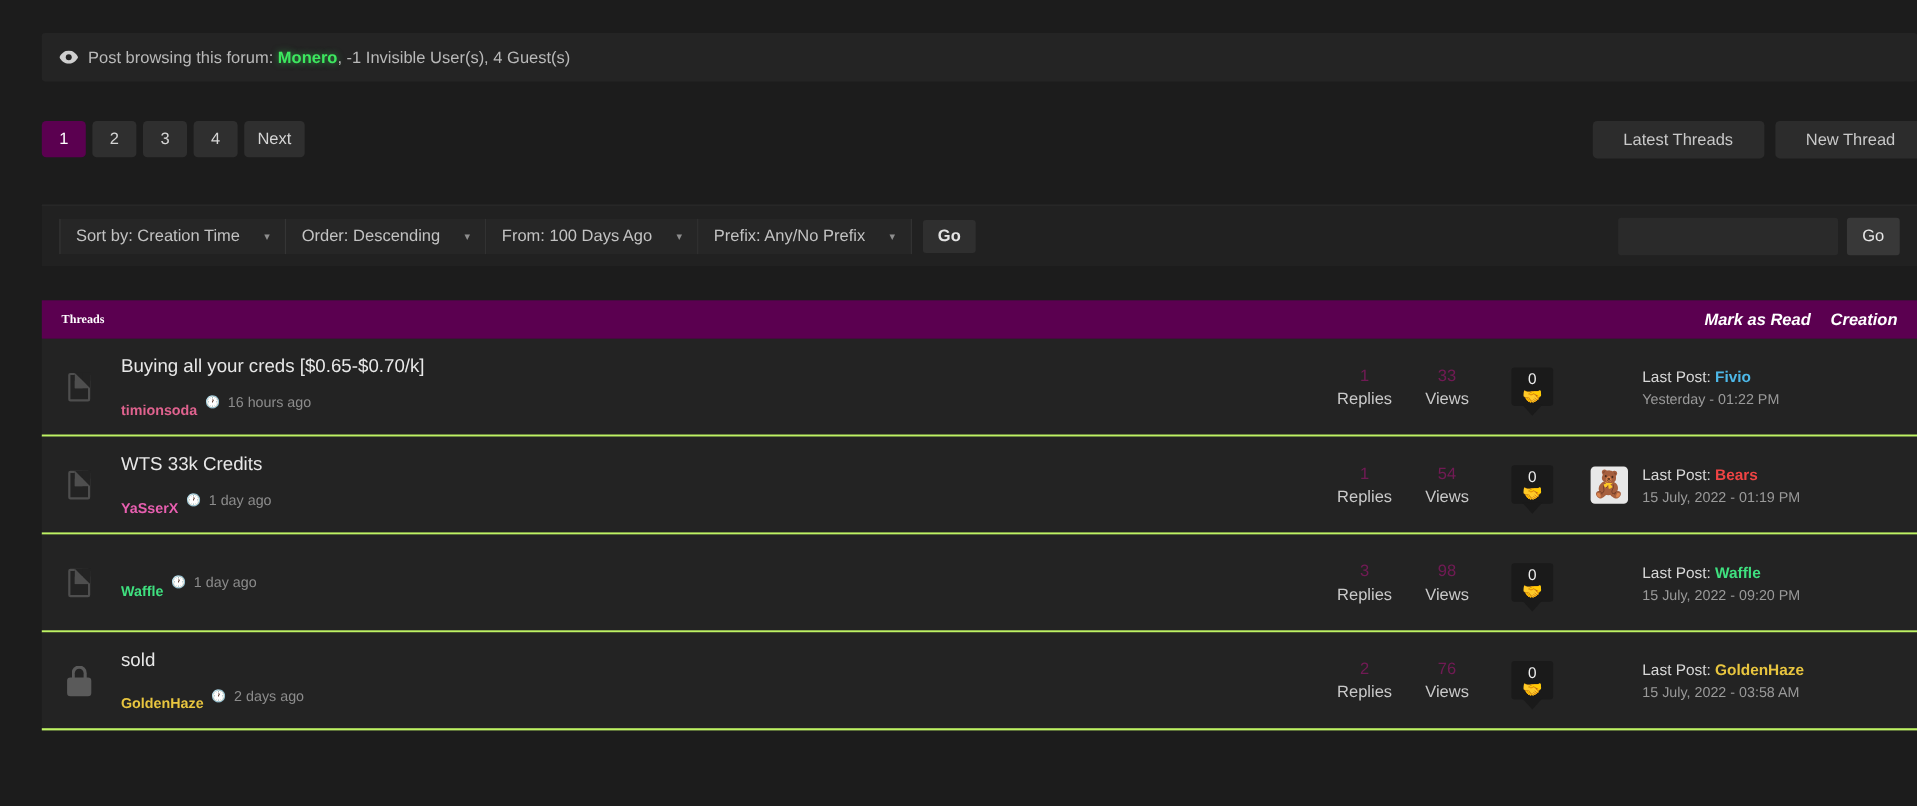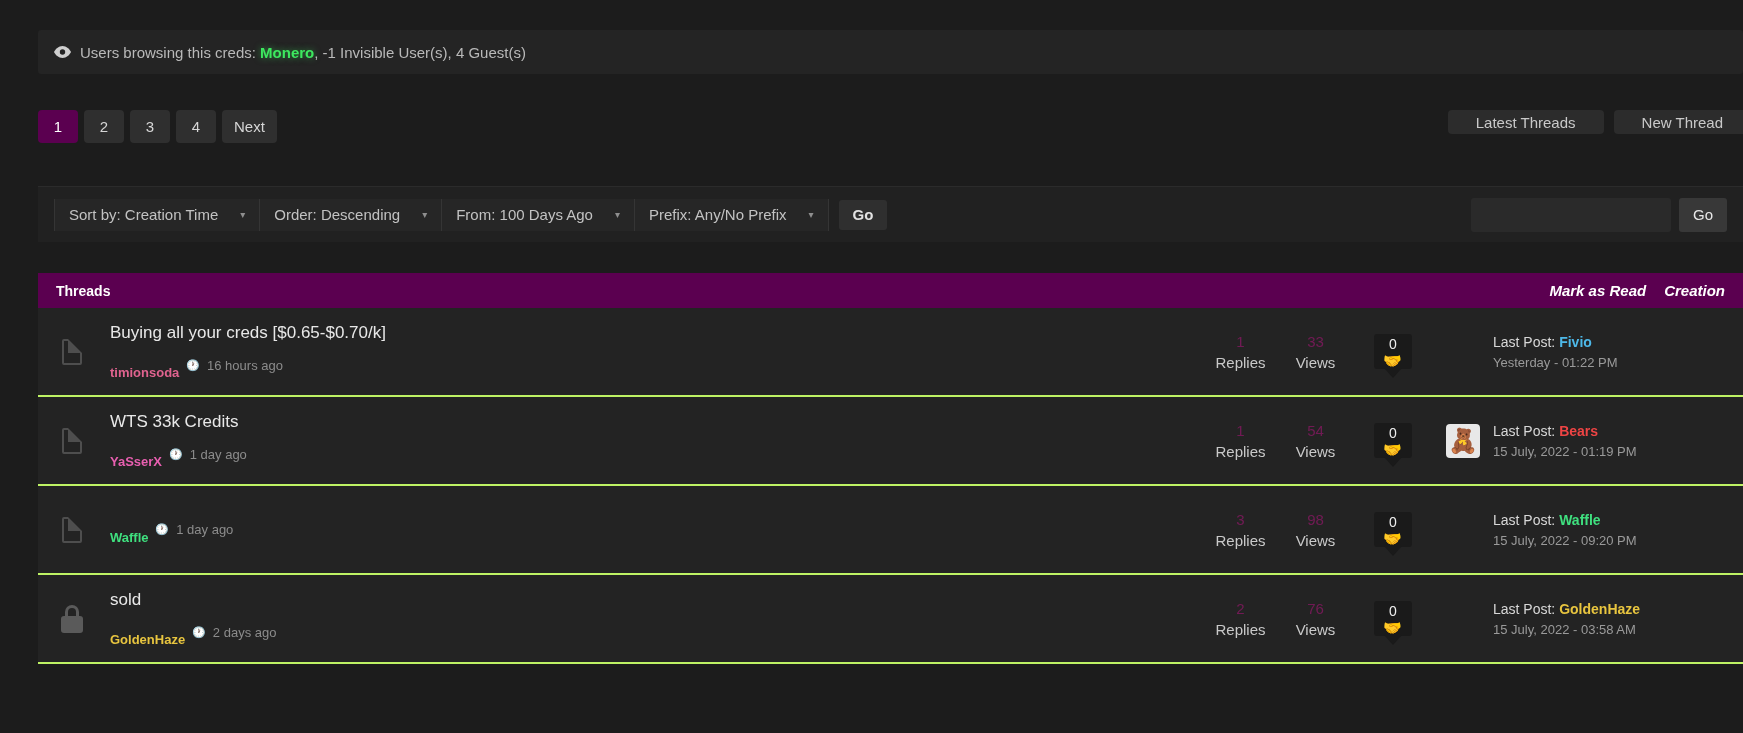--- a/index.html
+++ b/index.html
@@ -26,21 +26,21 @@
   .pg {
     min-width: 40px; height: 33px; padding: 0 12px;
     background: #2f2f2f; color: #d6d6d6;
     border-radius: 4px; display: flex; align-items: center; justify-content: center;
     font-size: 15px; cursor: pointer;
   }
   .pg.active { background: #5b0050; color: #fff; }
 
   .top-actions { position: absolute; right: -8px; top: 110px; display: flex; gap: 10px; }
   .top-btn {
-    height: 24px; padding: 0 28px; background: #2c2c2c; color: #c9c9c9;
+    height: 34px; padding: 0 28px; background: #2c2c2c; color: #c9c9c9;
     border-radius: 4px; display: flex; align-items: center; justify-content: center;
     font-size: 15px; cursor: pointer;
   }
 
   
   .filter-bar {
     position: absolute; left: 38px; top: 186px; width: 1705px; height: 56px;
     background: #212121; border-top: 1px solid #2b2b2b;
     display: flex; align-items: center; padding: 0 16px;
   }
@@ -65,21 +65,21 @@
     height: 34px; padding: 0 14px; background: #383838; color: #e8e8e8;
     font-size: 15px; display: flex; align-items: center; border-radius: 3px; cursor: pointer;
   }
 
   
   .threads-header {
     position: absolute; left: 38px; top: 273px; width: 1705px; height: 35px;
     background: #5b0050; display: flex; align-items: center;
     padding: 0 18px; color: #fff;
   }
-  .threads-title { font-size: 14px; font-weight: bold; }
+  .threads-title { font-size: 11px; font-weight: bold; font-family: Liberation Serif, serif; }
   .header-links { margin-left: auto; display: flex; gap: 18px; font-size: 15px; font-weight: bold; }
   .header-links span { cursor: pointer; font-style: italic; }
 
   
   .thread-row {
     position: absolute; left: 38px; width: 1705px; height: 89px;
     background: #232323; border-bottom: 2px solid #bef264;
     display: flex; align-items: center;
   }
   .row-icon { width: 68px; display: flex; justify-content: center; align-items: center; }
@@ -135,21 +135,21 @@
 
 <div class="page">
 
   <div class="browsing-bar">
     <span class="eye-icon">
       <svg width="17" height="12" viewBox="0 0 17 12">
         <path d="M8.5 0C4.5 0 1.3 3.2 0 6c1.3 2.8 4.5 6 8.5 6S15.7 8.8 17 6c-1.3-2.8-4.5-6-8.5-6z" fill="#cfcfcf"></path>
         <circle cx="8.5" cy="6" r="2.7" fill="#242424"></circle>
       </svg>
     </span>
-    <span>Users browsing this creds:</span>
+    <span>Post browsing this forum:</span>
     <span>&nbsp;</span>
     <span class="user-monero">Monero</span>
     <span>, -1 Invisible User(s), 4 Guest(s)</span>
   </div>
 
   <div class="pagination">
     <div class="pg active">1</div>
     <div class="pg">2</div>
     <div class="pg">3</div>
     <div class="pg">4</div>

